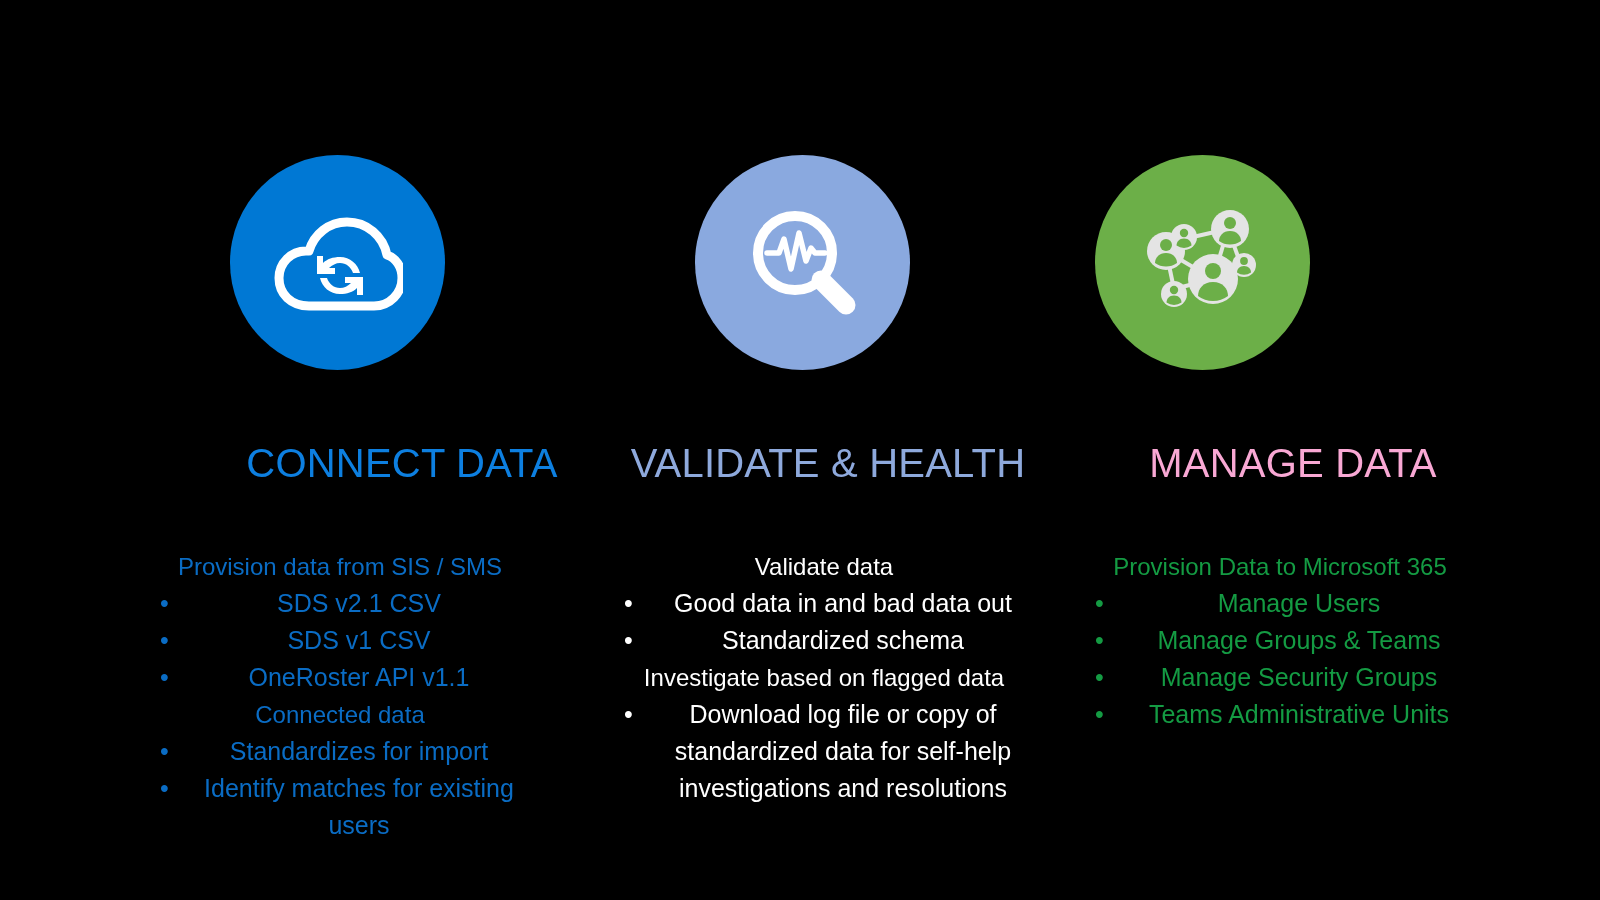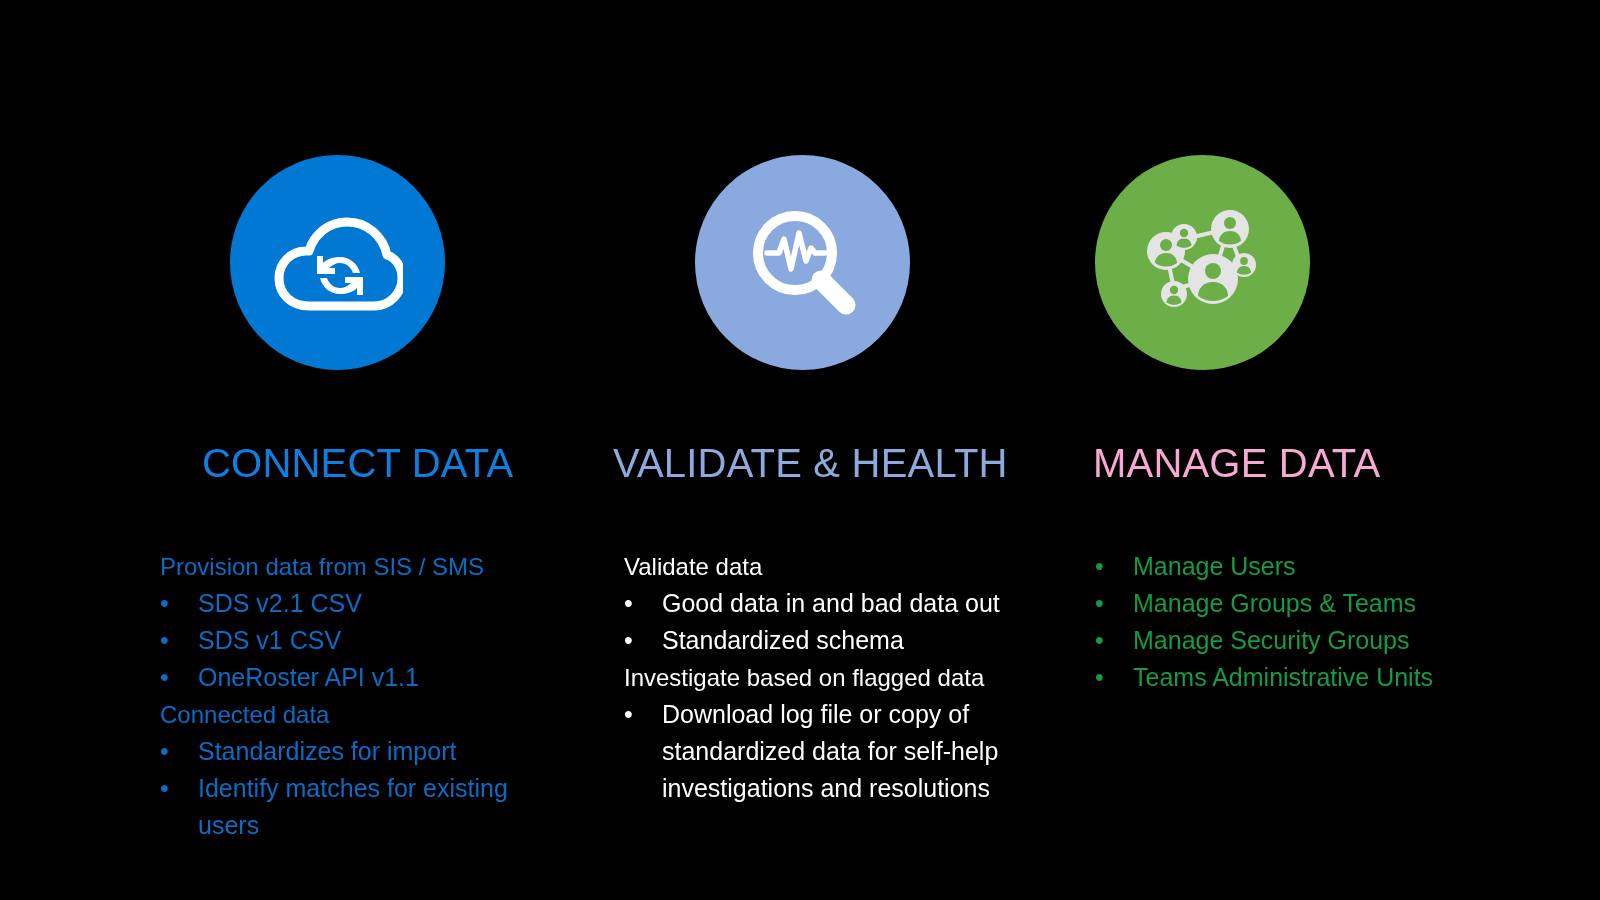--- a/index.html
+++ b/index.html
@@ -12,20 +12,21 @@
   }
   .slide {
     position:relative;
     width:1600px; height:900px;
     background:#000000;
   }
   .column {
     position:absolute;
     top:0;
     height:900px;
+    text-align:center;
   }
   #col-connect  { left:140px;  width:400px; }
   #col-validate { left:590px;  width:430px; }
   #col-manage   { left:1075px; width:400px; }
 
   
   .icon-circle {
     position:absolute;
     top:155px;
     width:215px; height:215px;
@@ -225,20 +226,21 @@
           <circle cx="36" cy="87" r="4.2"></circle>
           <path d="M36 92.5 c-5 0 -7.5 3.5 -7.5 7 a13 13 0 0 0 15 0 c0 -3.5 -2.5 -7 -7.5 -7 Z"></path>
         </g>
       </svg>
     </div>
 
     <div class="col-heading">MANAGE DATA</div>
 
     <div class="body-block">
 
+      <div class="lead-line">Provision Data to Microsoft 365</div>
 
       <div class="bullet-line">
         <span class="bullet-dot">•</span>
         <span class="bullet-text">Manage Users</span>
       </div>
       <div class="bullet-line">
         <span class="bullet-dot">•</span>
         <span class="bullet-text">Manage Groups &amp; Teams</span>
       </div>
       <div class="bullet-line">

